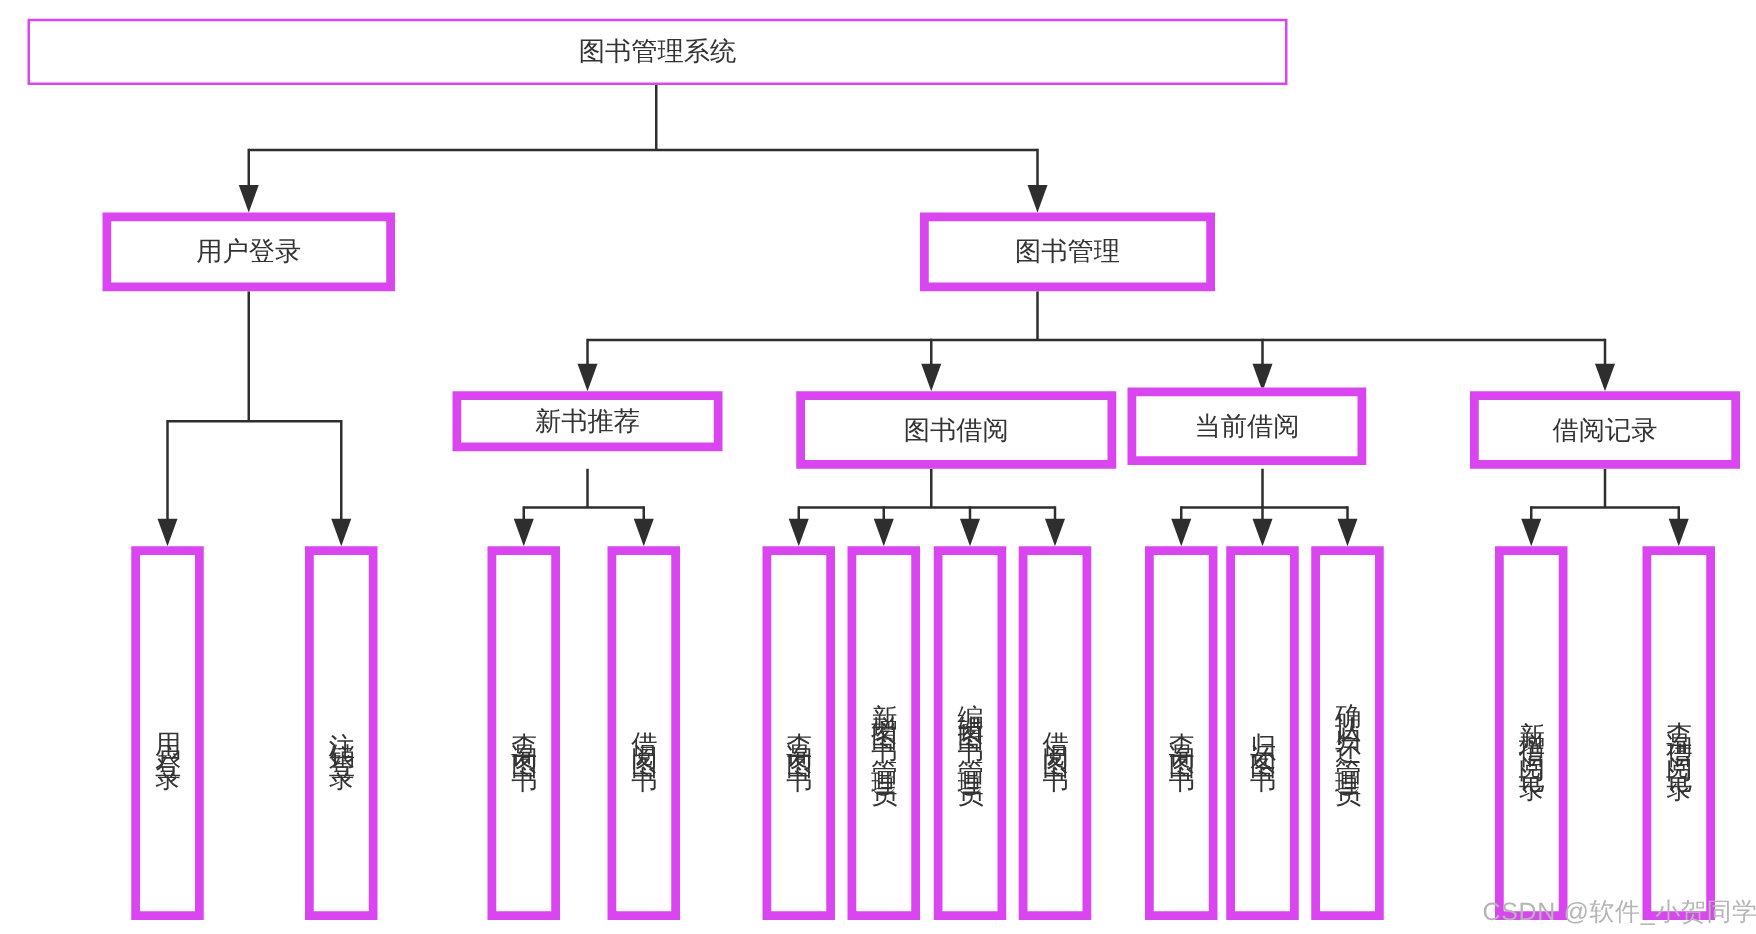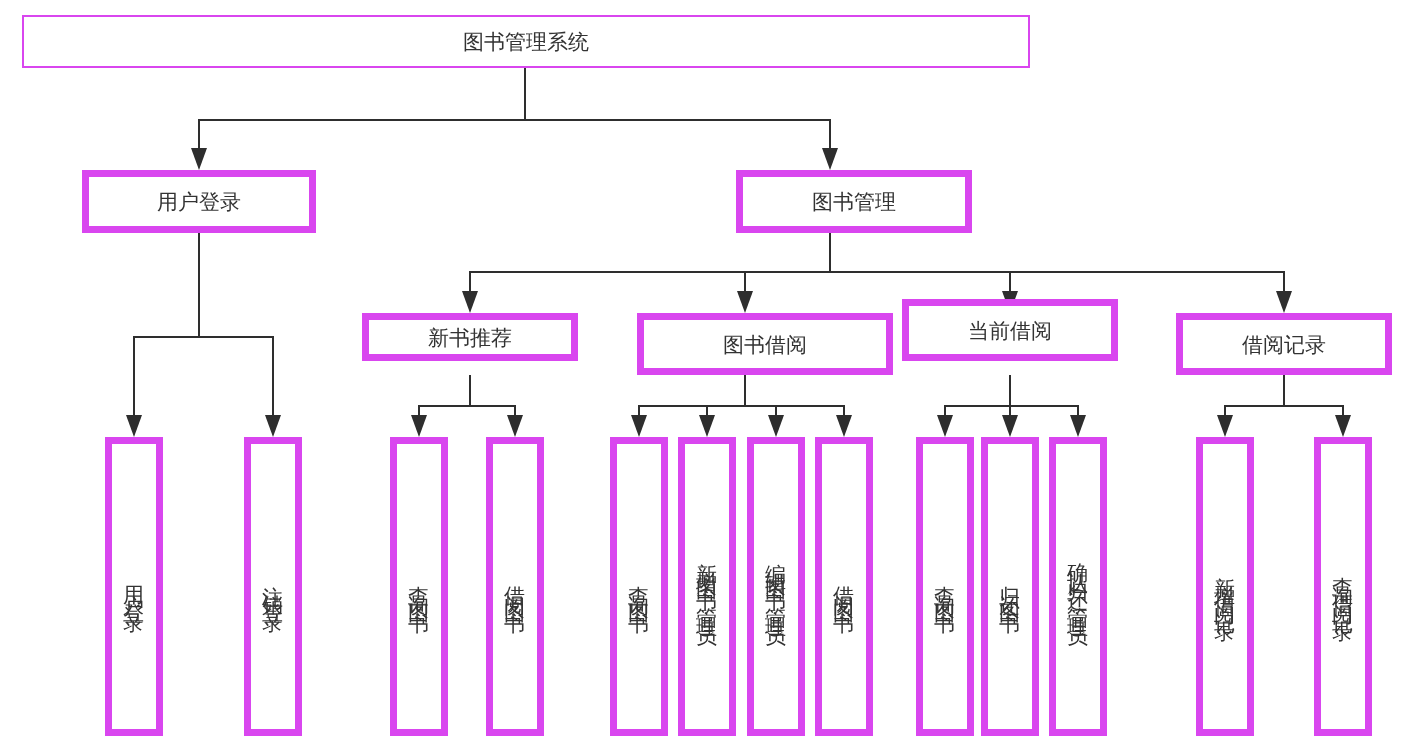--- a/index.html
+++ b/index.html
@@ -36,21 +36,21 @@
     text-orientation: mixed;
     letter-spacing: 9px;
     white-space: nowrap;
   }
   
   #box-root        { left: 22px;   top: 15px;  width: 1008px; height: 53px; }
   #box-user-login  { left: 82px;   top: 170px; width: 234px;  height: 63px; }
   #box-book-mgmt   { left: 736px;  top: 170px; width: 236px;  height: 63px; }
   #box-new-rec     { left: 362px;  top: 313px; width: 216px;  height: 48px; }
   #box-borrow      { left: 637px;  top: 313px; width: 256px;  height: 62px; }
-  #box-current     { left: 902px;  top: 299px; width: 216px;  height: 62px; }
+  #box-current     { left: 902px;  top: 310px; width: 191px;  height: 62px; }
   #box-records     { left: 1176px; top: 313px; width: 216px;  height: 62px; }
   
   .leaf { top: 437px; width: 58px; height: 299px; }
   #leaf-1  { left: 105px;  }
   #leaf-2  { left: 244px;  }
   #leaf-3  { left: 390px;  }
   #leaf-4  { left: 486px;  }
   #leaf-5  { left: 610px;  }
   #leaf-6  { left: 678px;  }
   #leaf-7  { left: 747px;  }
@@ -199,13 +199,14 @@
   <div class="node leaf" id="leaf-11">
     <span class="vtext">确认归还（管理员）</span>
   </div>
   <div class="node leaf" id="leaf-12">
     <span class="vtext">新增借阅记录</span>
   </div>
   <div class="node leaf" id="leaf-13">
     <span class="vtext">查询借阅记录</span>
   </div>
 
+  <div class="watermark">CSDN @软件_小贺同学</div>
 </div>
 
 </body></html>

